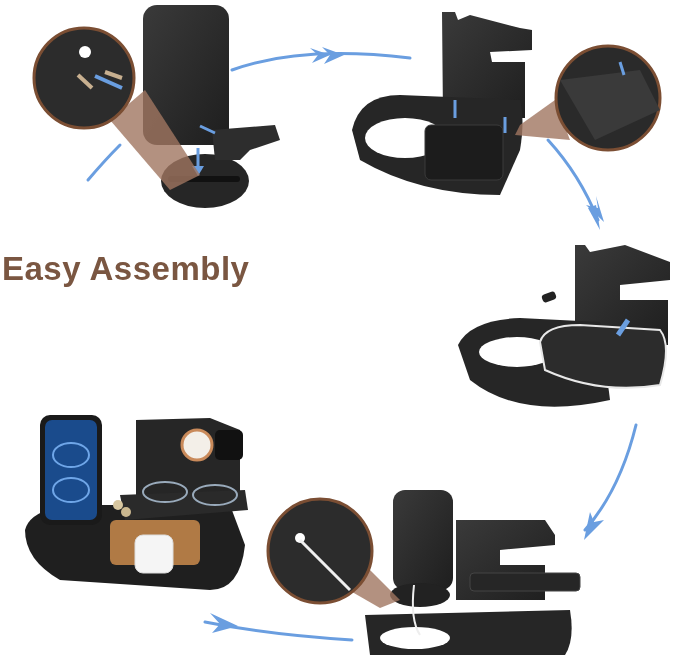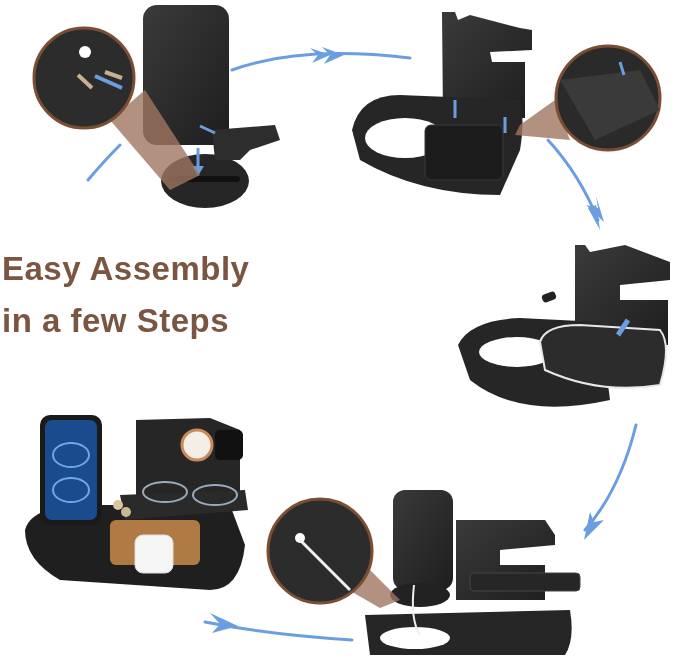--- a/index.html
+++ b/index.html
@@ -108,14 +108,13 @@
     <ellipse cx="215" cy="495" rx="22" ry="10" fill="none" stroke="#9ab" stroke-width="2"></ellipse>
     <rect x="110" y="520" width="90" height="45" rx="6" fill="#b07a45"></rect>
     <rect x="135" y="535" width="38" height="38" rx="8" fill="#f5f5f5" stroke="#ddd"></rect>
     <circle cx="118" cy="505" r="5" fill="#d8c7a0"></circle>
     <circle cx="126" cy="512" r="5" fill="#cbb890"></circle>
   </g>
 </svg>
 
 <div class="abs headline">
   <div>Easy Assembly</div>
-  <div>in a few Steps</div>
 </div>
 
 </body></html>

